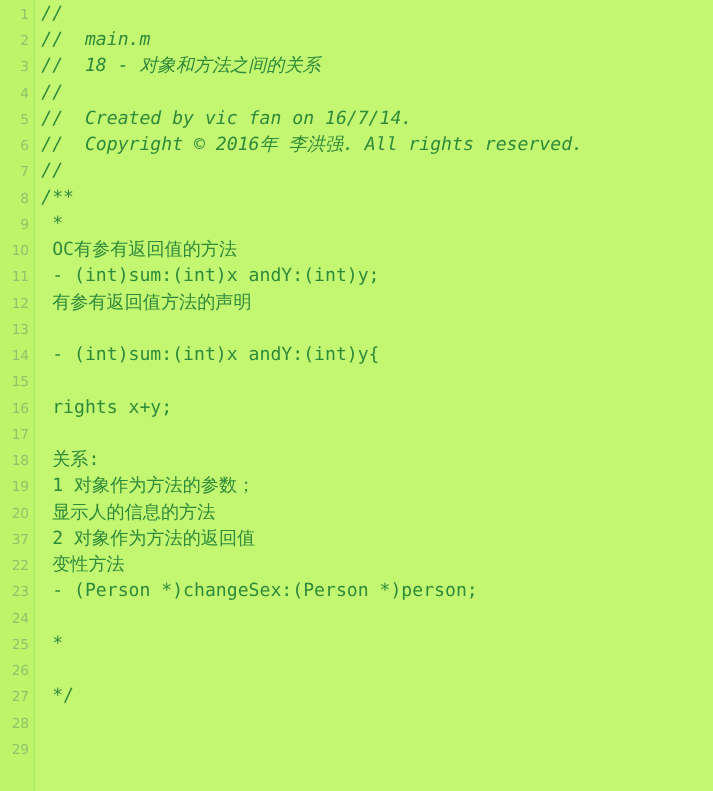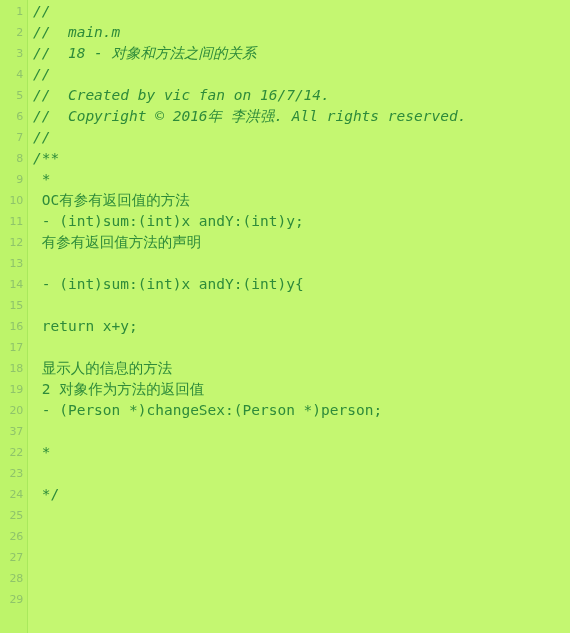--- a/index.html
+++ b/index.html
@@ -118,24 +118,27 @@
       <div class="code-row comment">//  Copyright © 2016年 李洪强. All rights reserved.</div>
       <div class="code-row comment">//</div>
       <div class="code-row comment">/**</div>
       <div class="code-row doc"> *</div>
       <div class="code-row doc"> OC有参有返回值的方法</div>
       <div class="code-row doc"> - (int)sum:(int)x andY:(int)y;</div>
       <div class="code-row doc"> 有参有返回值方法的声明</div>
       <div class="code-row doc"></div>
       <div class="code-row doc"> - (int)sum:(int)x andY:(int)y{</div>
       <div class="code-row doc"></div>
-      <div class="code-row doc"> return x+y;</div>
+      <div class="code-row doc"> rights x+y;</div>
       <div class="code-row doc"></div>
+      <div class="code-row doc"> 关系:</div>
+      <div class="code-row doc"> 1 对象作为方法的参数；</div>
       <div class="code-row doc"> 显示人的信息的方法</div>
       <div class="code-row doc"> 2 对象作为方法的返回值</div>
+      <div class="code-row doc"> 变性方法</div>
       <div class="code-row doc"> - (Person *)changeSex:(Person *)person;</div>
       <div class="code-row doc"></div>
       <div class="code-row doc"> *</div>
       <div class="code-row doc"></div>
       <div class="code-row doc"> */</div>
       <div class="code-row doc"></div>
     </div>
 </div>
 
 </body></html>

